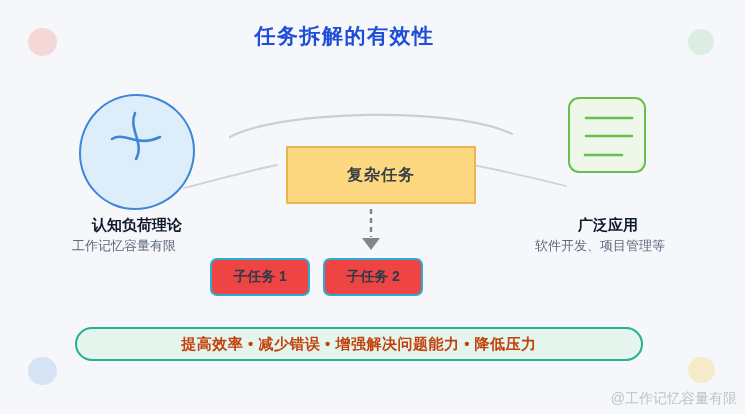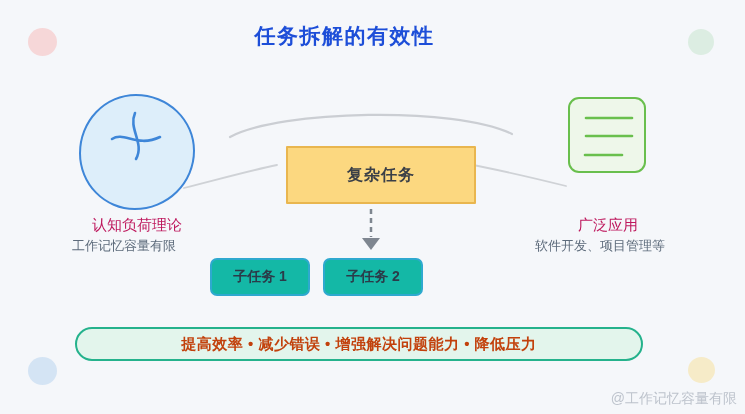--- a/index.html
+++ b/index.html
@@ -42,22 +42,22 @@
     background: #ddeefa;
     border: 2.5px solid #3e86d8;
     border-radius: 49% 51% 52% 48% / 51% 49% 51% 49%;
   }
   .brain-circle svg { position: absolute; left: 0; top: 0; }
 
   .node-label {
     position: absolute;
     text-align: center;
     font-size: 15px;
-    font-weight: normal;
-    color: #be185d;
+    font-weight: bold;
+    color: #0f172a;
   }
   .node-sublabel {
     position: absolute;
     text-align: center;
     font-size: 13px;
     color: #5d6b7b;
   }
   .left-label    { left: 47px;  top: 216px; width: 180px; }
   .left-sublabel { left: 34px;  top: 237px; width: 180px; }
   .right-label    { left: 508px; top: 216px; width: 200px; }
@@ -89,21 +89,21 @@
   }
 
   
   .down-arrow { position: absolute; left: 357px; top: 207px; }
 
   
   .subtask {
     position: absolute;
     top: 258px;
     width: 100px; height: 38px;
-    background: #14b8a6;
+    background: #ef4444;
     border: 2px solid #2ea9cf;
     border-radius: 7px;
     display: flex; align-items: center; justify-content: center;
     font-size: 14px;
     font-weight: 600;
     color: #2b3b49;
   }
   .subtask-1 { left: 210px; }
   .subtask-2 { left: 323px; }
   .subtask-3 { left: 436px; }

